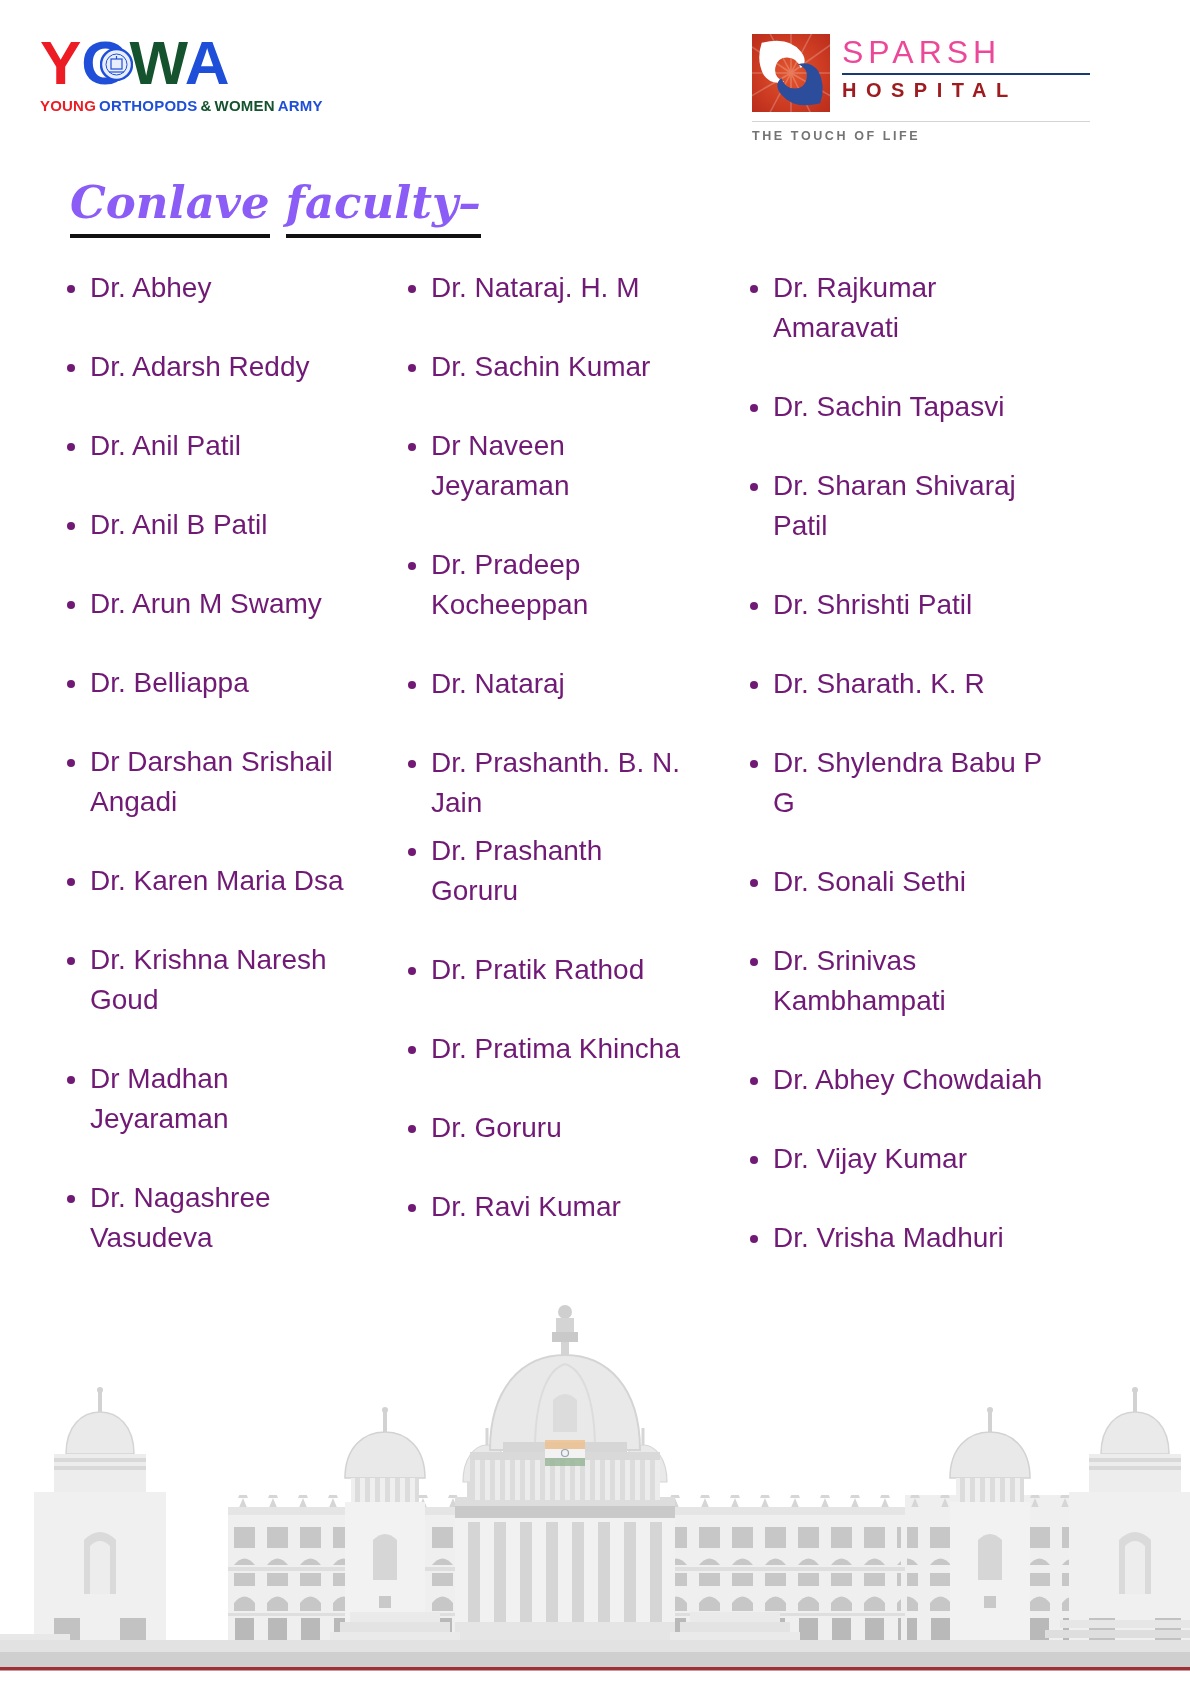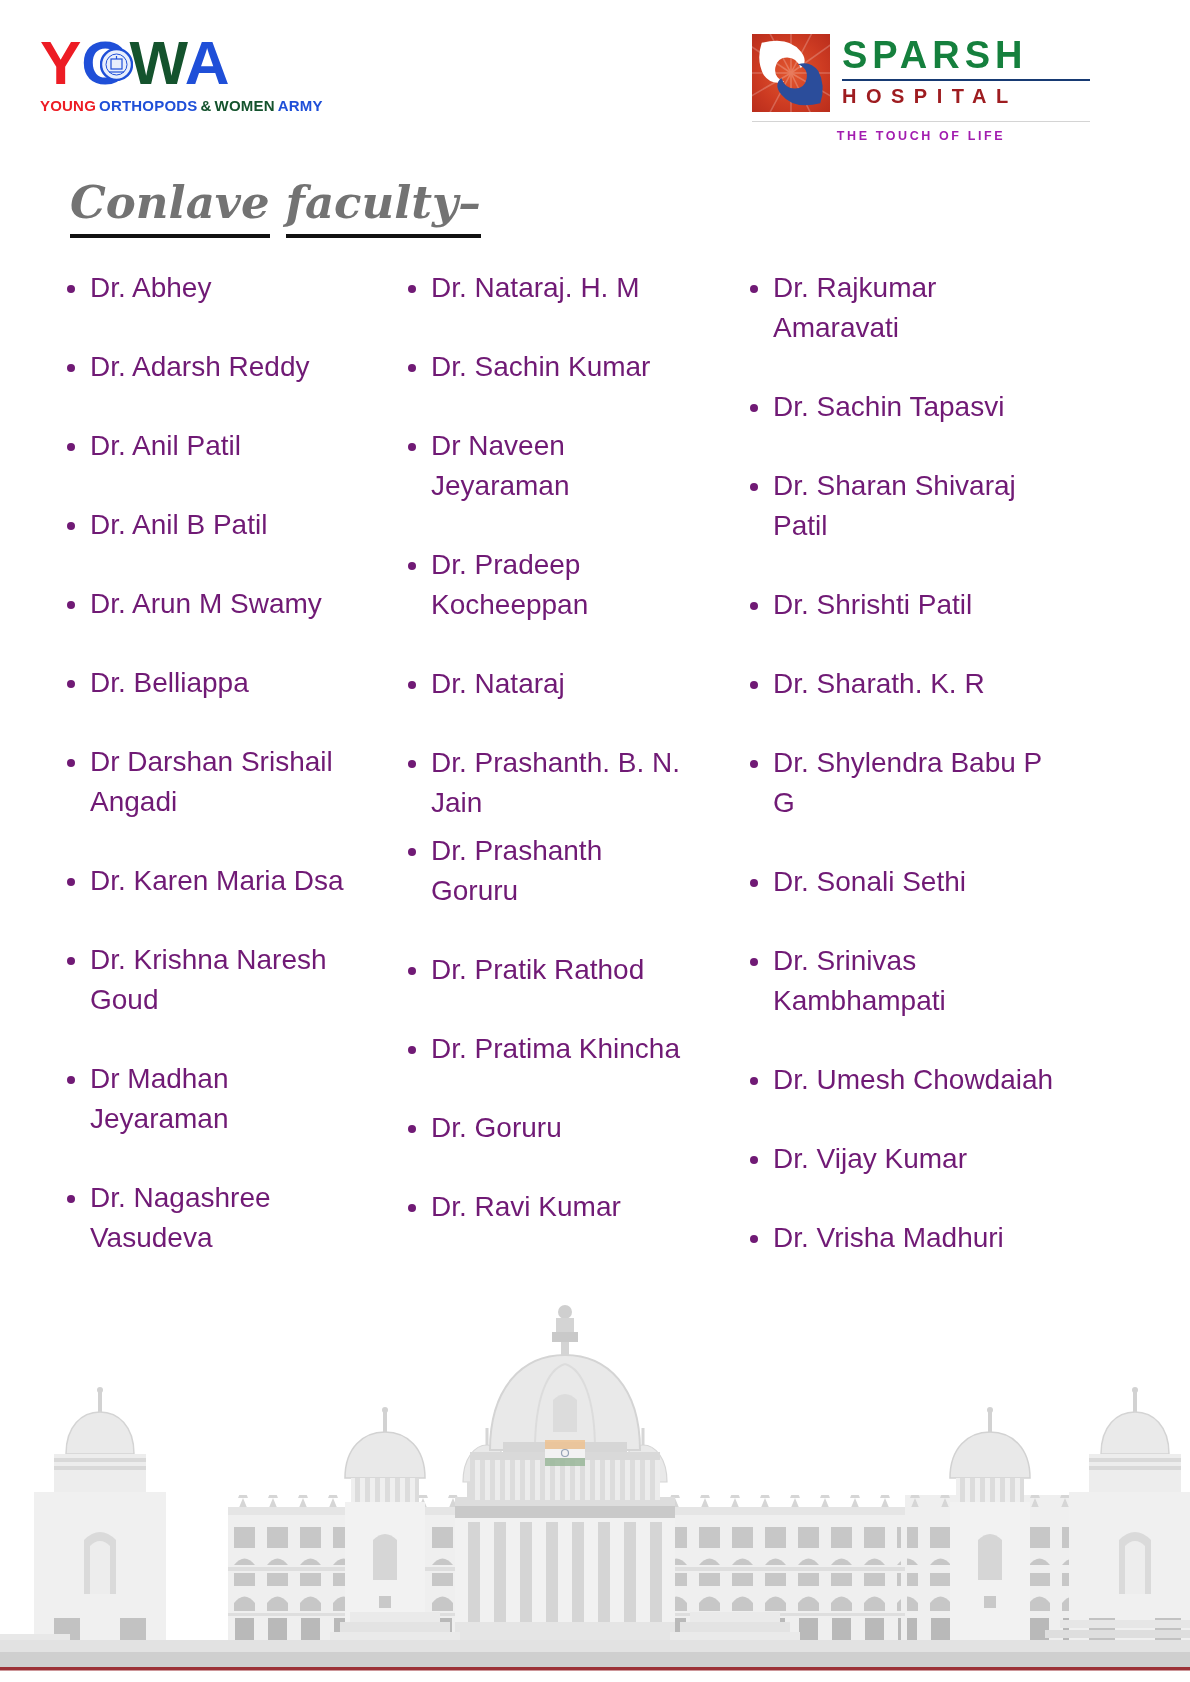--- a/index.html
+++ b/index.html
@@ -12,32 +12,32 @@
   .l-red{color:#ed1c24}.l-blue{color:#1f4fd8}.l-green{color:#14532d}
   .yowa-emblem{position:absolute;left:60px;top:16px;width:33px;height:33px;}
   .yowa-tagline{margin-top:3px;font-size:15px;font-weight:bold;letter-spacing:.2px;white-space:nowrap;}
   .yowa-tagline span{margin-right:3px;}
 
   
   .sparsh{position:absolute;left:752px;top:34px;width:338px;}
   .sparsh-top{display:flex;align-items:stretch;gap:12px;}
   .sparsh-icon{width:78px;height:78px;flex:none;}
   .sparsh-text{flex:1;padding-top:2px;}
-  .sparsh-name{font-size:38px;font-weight:bold;color:#15803d;letter-spacing:5px;line-height:1;white-space:nowrap;}
+  .sparsh-name{font-size:32px;font-weight:normal;color:#ec4899;letter-spacing:5px;line-height:1;white-space:nowrap;}
   .sparsh-rule{height:2px;background:#173a73;margin:5px 0 4px;}
   .sparsh-sub{font-size:20px;font-weight:bold;color:#9e1c20;letter-spacing:9.5px;white-space:nowrap;}
   .sparsh-divider{height:1px;background:#d4d4d4;margin:9px 0 7px;}
-  .sparsh-tagline{text-align:center;font-size:12.5px;font-weight:bold;color:#a21caf;letter-spacing:2.6px;white-space:nowrap;}
+  .sparsh-tagline{text-align:left;font-size:12.5px;font-weight:bold;color:#737373;letter-spacing:2.6px;white-space:nowrap;}
   .sparsh-banner{margin-top:9px;width:282px;height:38px;background:#c1272d;color:#ffffff;
                  font-weight:bold;font-size:24px;letter-spacing:.5px;
                  display:flex;align-items:center;justify-content:center;}
 
   
   .title{position:absolute;left:70px;top:176px;font-family:"DejaVu Serif",serif;
-         font-style:italic;font-weight:bold;font-size:45px;color:#737373;white-space:nowrap;}
+         font-style:italic;font-weight:bold;font-size:45px;color:#8b5cf6;white-space:nowrap;}
   .title span{border-bottom:4px solid #111111;padding-bottom:5px;margin-right:16px;display:inline-block;}
 
   
   .faculty{position:absolute;left:64px;top:268px;display:grid;grid-template-columns:341px 342px 347px;z-index:2;}
   ul.fac{list-style:disc outside;margin:0;padding:0 0 0 26px;width:306px;}
   ul.fac li{font-size:28px;line-height:40px;color:#701a75;margin-bottom:39px;white-space:pre-line;}
   .faculty .col-1 li:nth-child(7){margin-top:-31px;}
 
   
   .building{position:absolute;left:0;bottom:0;width:1190px;height:400px;z-index:1;}
@@ -146,21 +146,21 @@
         <li>Dr. Sachin Tapasvi</li>
         <li>Dr. Sharan Shivaraj
 Patil</li>
         <li>Dr. Shrishti Patil</li>
         <li>Dr. Sharath. K. R</li>
         <li>Dr. Shylendra Babu P
 G</li>
         <li>Dr. Sonali Sethi</li>
         <li>Dr. Srinivas
 Kambhampati</li>
-        <li>Dr. Umesh Chowdaiah</li>
+        <li>Dr. Abhey Chowdaiah</li>
         <li>Dr. Vijay Kumar</li>
         <li>Dr. Vrisha Madhuri</li>
       </ul>
   </div>
 
   <svg class="building" viewBox="0 0 1190 400">
     <defs>
       <pattern id="arches" width="33" height="38" patternUnits="userSpaceOnUse">
         <path d="M6,38 L6,17 Q16.5,4 27,17 L27,38 Z" fill="#c7c7c7"></path>
       </pattern>

